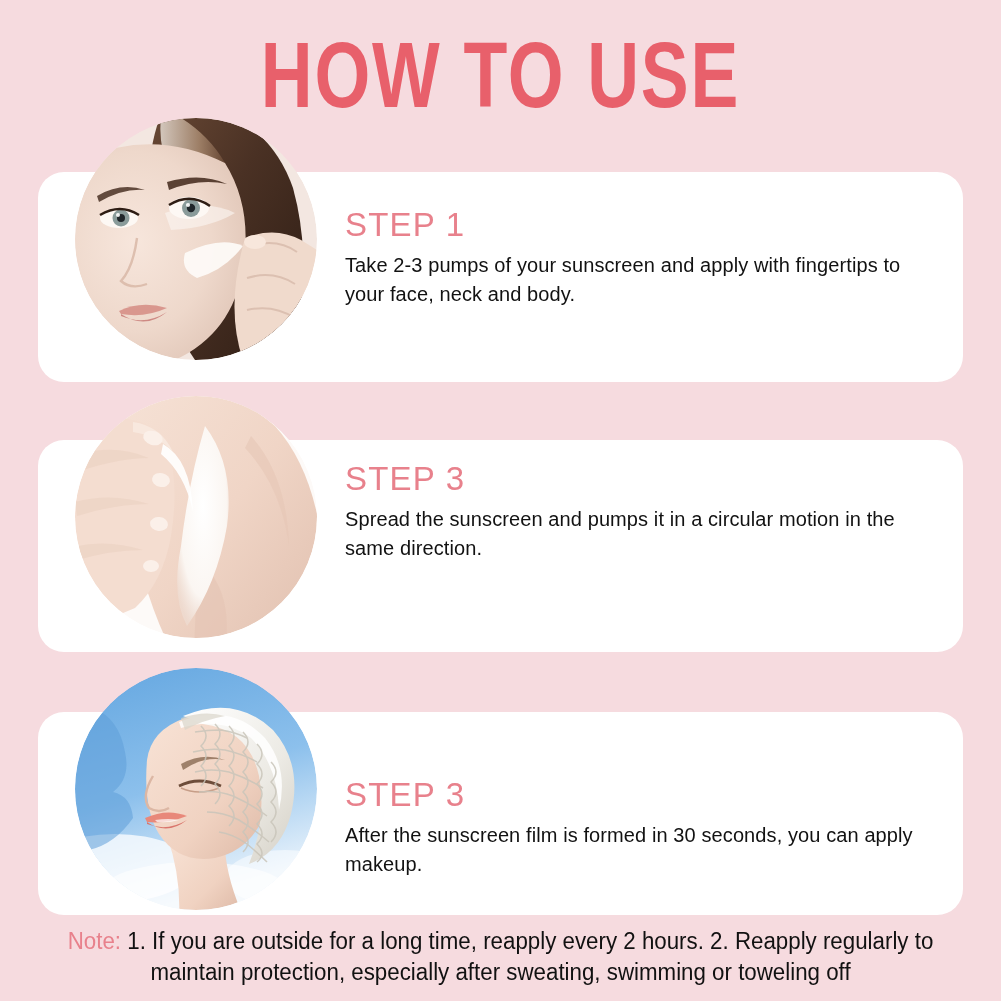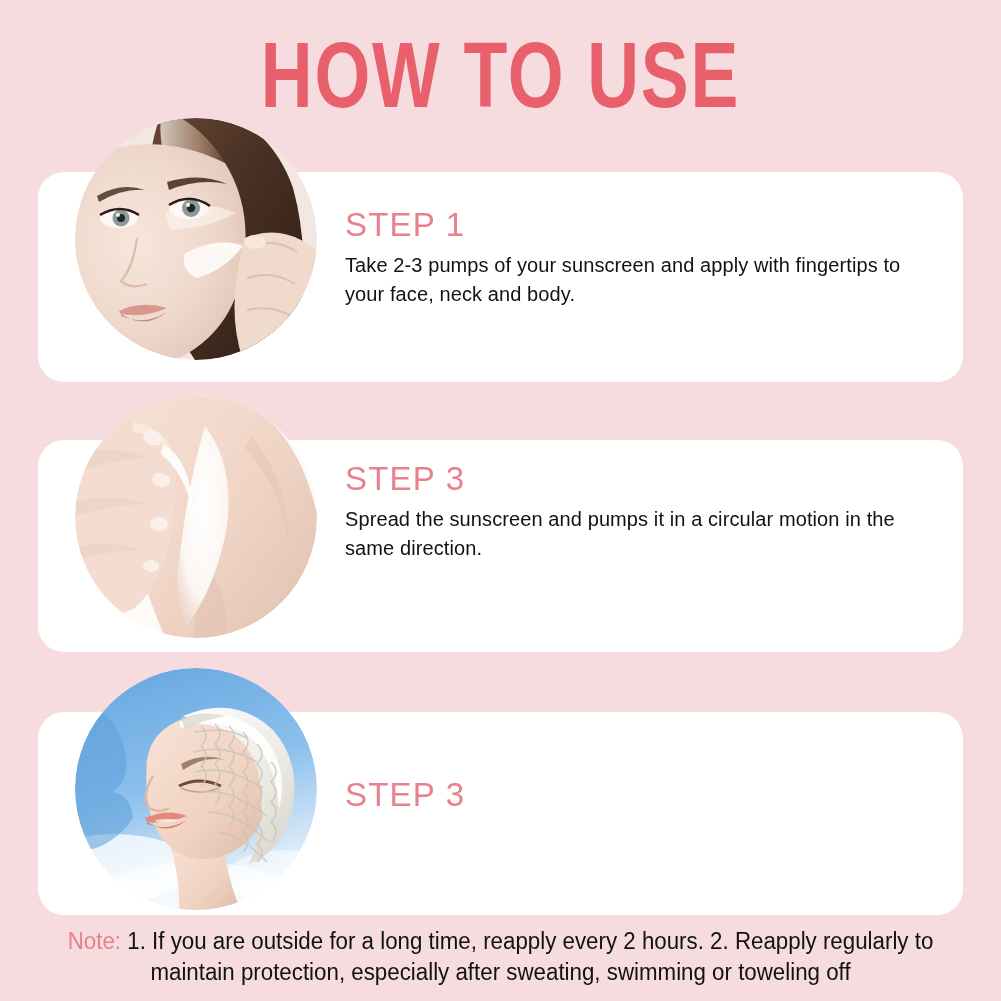--- a/index.html
+++ b/index.html
@@ -288,17 +288,18 @@
         <path d="M144 164 Q158 166 172 176 Q184 186 192 194"></path>
       </g>
 
       <path d="M106 50 Q130 42 150 48 Q128 52 110 62 Z" fill="#d9d4c9" opacity="0.7"></path>
     </g>
   </svg>
 </div>
 
 <div class="step-text" id="text-3">
   <div class="step-label">STEP 3</div>
+  <div class="step-body">After the sunscreen film is formed in 30 seconds, you can apply makeup.</div>
 </div>
 
 <div class="note">
   <span class="note-label">Note:</span><span> 1. If you are outside for a long time, reapply every 2 hours. 2. Reapply regularly to maintain protection, especially after sweating, swimming or toweling off</span>
 </div>
 
 </body></html>

